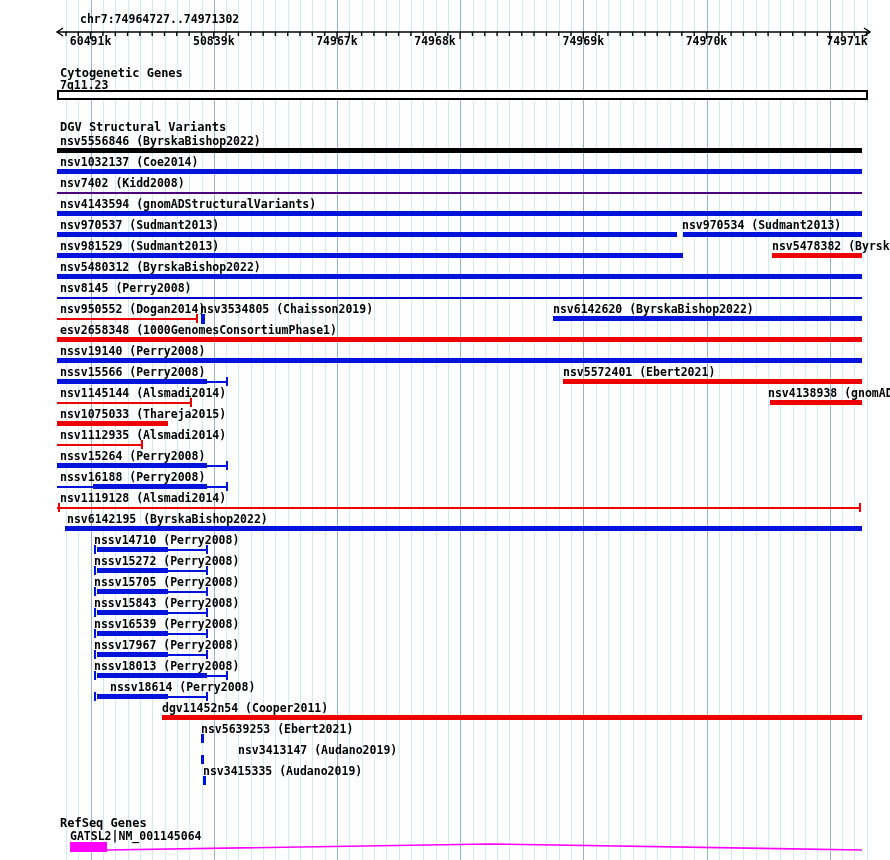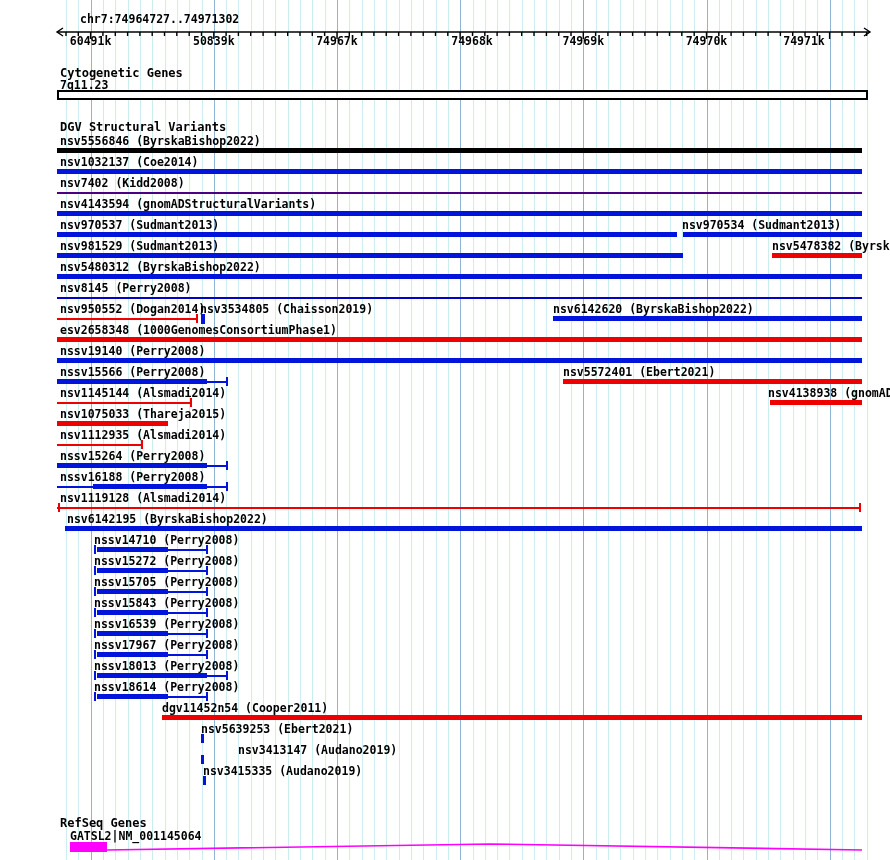--- a/index.html
+++ b/index.html
@@ -163,24 +163,24 @@
       <line x1="817.3" y1="32" x2="817.3" y2="36" stroke="#000" stroke-width="1.4"></line>
       <line x1="829.6" y1="32" x2="829.6" y2="39" stroke="#000" stroke-width="1.4"></line>
       <line x1="842.0" y1="32" x2="842.0" y2="36" stroke="#000" stroke-width="1.4"></line>
       <line x1="854.3" y1="32" x2="854.3" y2="36" stroke="#000" stroke-width="1.4"></line>
       <line x1="866.6" y1="32" x2="866.6" y2="36" stroke="#000" stroke-width="1.4"></line>
     </svg>
   <div id="ruler-labels">
       <div class="lbl" style="left: 90.6254px; top: 35px; transform: translateX(-50%);">60491k</div>
       <div class="lbl" style="left: 213.795px; top: 35px; transform: translateX(-50%);">50839k</div>
       <div class="lbl" style="left: 336.965px; top: 35px; transform: translateX(-50%);">74967k</div>
-      <div class="lbl" style="left: 472px; top: 35px; transform: translateX(-50%);">74968k</div>
+      <div class="lbl" style="left: 435px; top: 35px; transform: translateX(-50%);">74968k</div>
       <div class="lbl" style="left: 583.305px; top: 35px; transform: translateX(-50%);">74969k</div>
       <div class="lbl" style="left: 706.475px; top: 35px; transform: translateX(-50%);">74970k</div>
-      <div class="lbl" style="left: 804px; top: 35px; transform: translateX(-50%);">74971k</div>
+      <div class="lbl" style="left: 847px; top: 35px; transform: translateX(-50%);">74971k</div>
     </div>
 
   <div class="title" style="left:60px; top:67px; position:absolute;">Cytogenetic Genes</div>
   <div class="lbl" style="left:60px; top:79px;">7q11.23</div>
   <div id="cytoband-box" style="left: 57px; top: 90px; width: 811px; height: 10px;"></div>
 
   <div class="title" style="left:60px; top:121px; position:absolute;">DGV Structural Variants</div>
   <div id="track-layer">
       <div class="lbl" style="left: 60px; top: 135px;">nsv5556846 (ByrskaBishop2022)</div>
       <div class="bar" style="background: rgb(0, 0, 0); left: 57px; width: 805px; top: 148px;"></div>
@@ -272,21 +272,21 @@
       <div class="lbl" style="left: 94px; top: 639px;">nssv17967 (Perry2008)</div>
       <div class="vtick" style="background: rgb(0, 20, 220); left: 94px; top: 650px; height: 9px;"></div>
       <div class="bar" style="background: rgb(0, 20, 220); left: 97px; width: 71px; top: 652px;"></div>
       <div class="hline" style="background: rgb(0, 20, 220); left: 168px; width: 40px; top: 653.5px;"></div>
       <div class="vtick" style="background: rgb(0, 20, 220); left: 206px; top: 650px; height: 9px;"></div>
       <div class="lbl" style="left: 94px; top: 660px;">nssv18013 (Perry2008)</div>
       <div class="vtick" style="background: rgb(0, 20, 220); left: 94px; top: 671px; height: 9px;"></div>
       <div class="bar" style="background: rgb(0, 20, 220); left: 97px; width: 110px; top: 673px;"></div>
       <div class="hline" style="background: rgb(0, 20, 220); left: 207px; width: 21px; top: 674.5px;"></div>
       <div class="vtick" style="background: rgb(0, 20, 220); left: 226px; top: 671px; height: 9px;"></div>
-      <div class="lbl" style="left: 94px; top: 681px;">nssv18614 (Perry2008)</div>
+      <div class="lbl" style="left: 110px; top: 681px;">nssv18614 (Perry2008)</div>
       <div class="vtick" style="background: rgb(0, 20, 220); left: 94px; top: 692px; height: 9px;"></div>
       <div class="bar" style="background: rgb(0, 20, 220); left: 97px; width: 71px; top: 694px;"></div>
       <div class="hline" style="background: rgb(0, 20, 220); left: 168px; width: 40px; top: 695.5px;"></div>
       <div class="vtick" style="background: rgb(0, 20, 220); left: 206px; top: 692px; height: 9px;"></div>
       <div class="lbl" style="left: 162px; top: 702px;">dgv11452n54 (Cooper2011)</div>
       <div class="bar" style="background: rgb(238, 0, 0); left: 162px; width: 700px; top: 715px;"></div>
       <div class="lbl" style="left: 201px; top: 723px;">nsv5639253 (Ebert2021)</div>
       <div class="pt" style="background: rgb(0, 20, 220); left: 201px; top: 734px; width: 3px; height: 9px;"></div>
       <div class="lbl" style="left: 201px; top: 744px; margin-left: 37px;">nsv3413147 (Audano2019)</div>
       <div class="pt" style="background: rgb(0, 20, 220); left: 201px; top: 755px; width: 3px; height: 9px;"></div>

